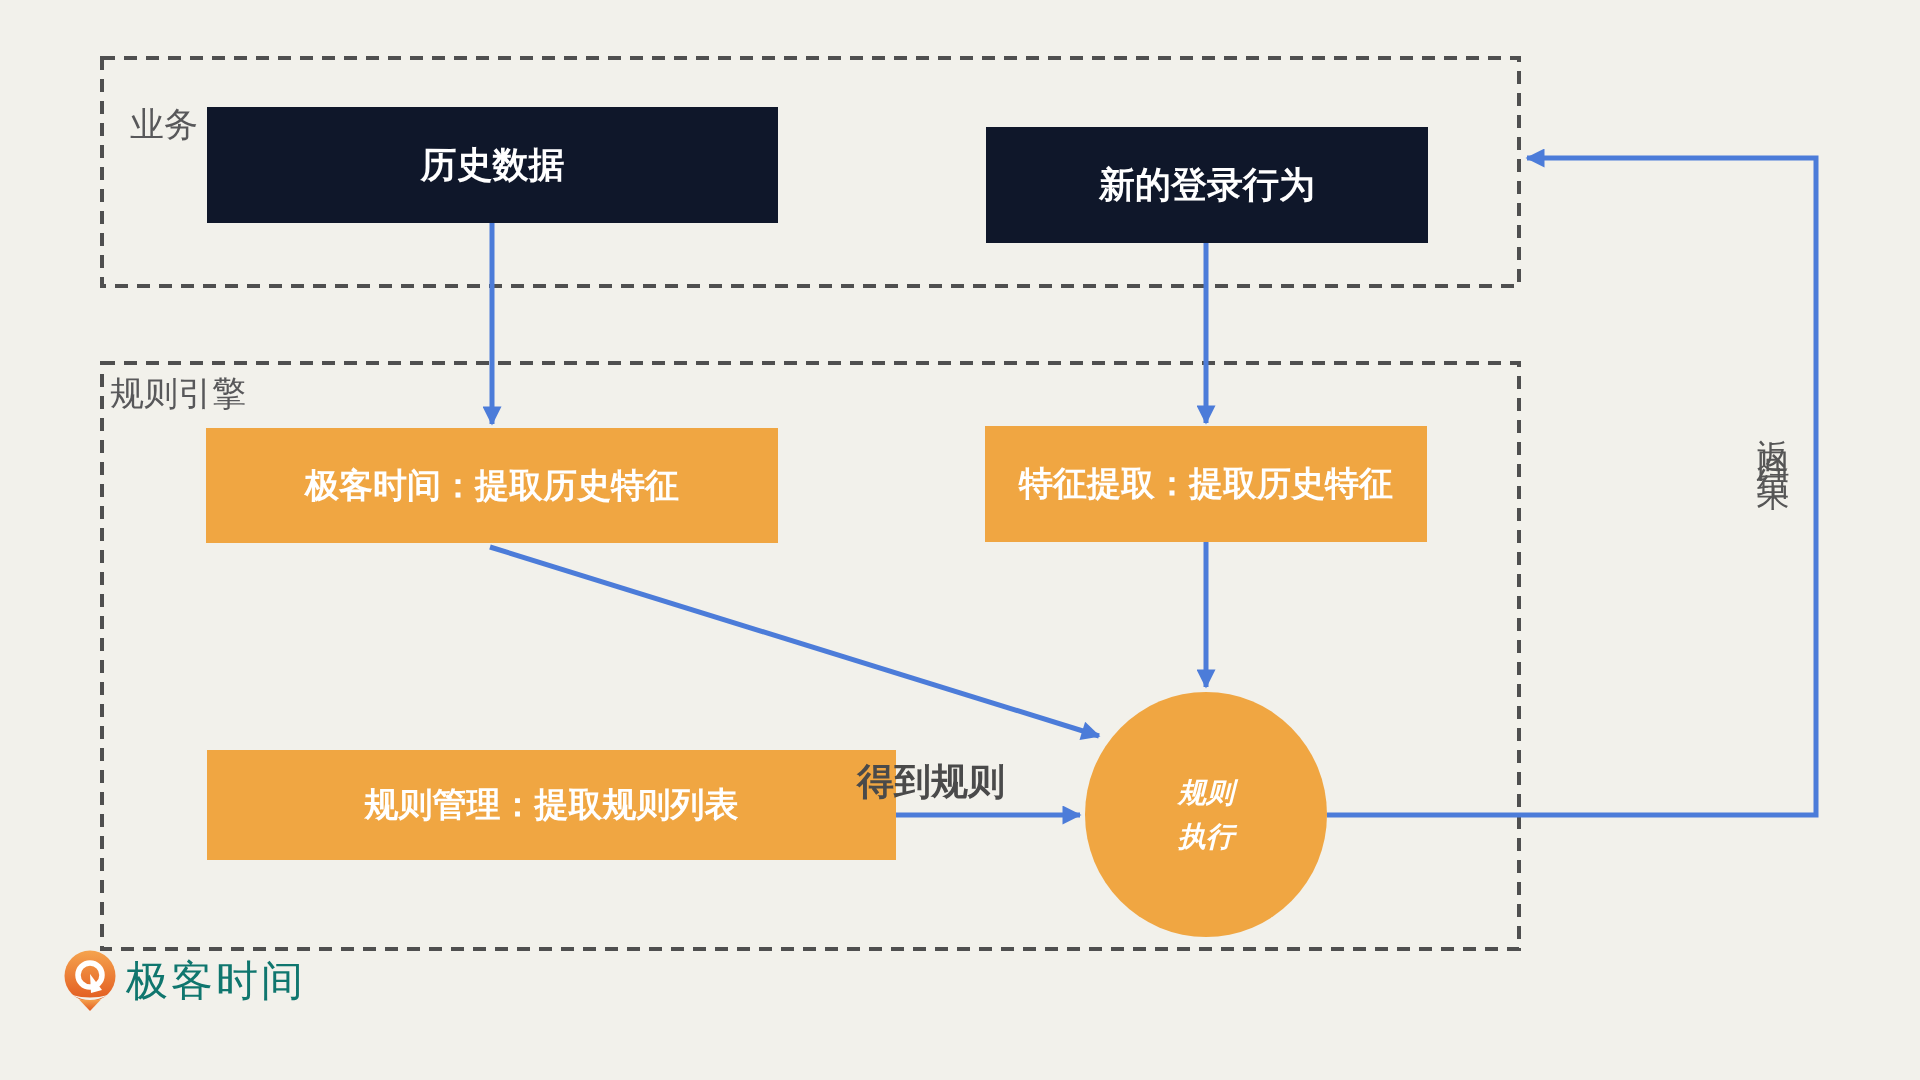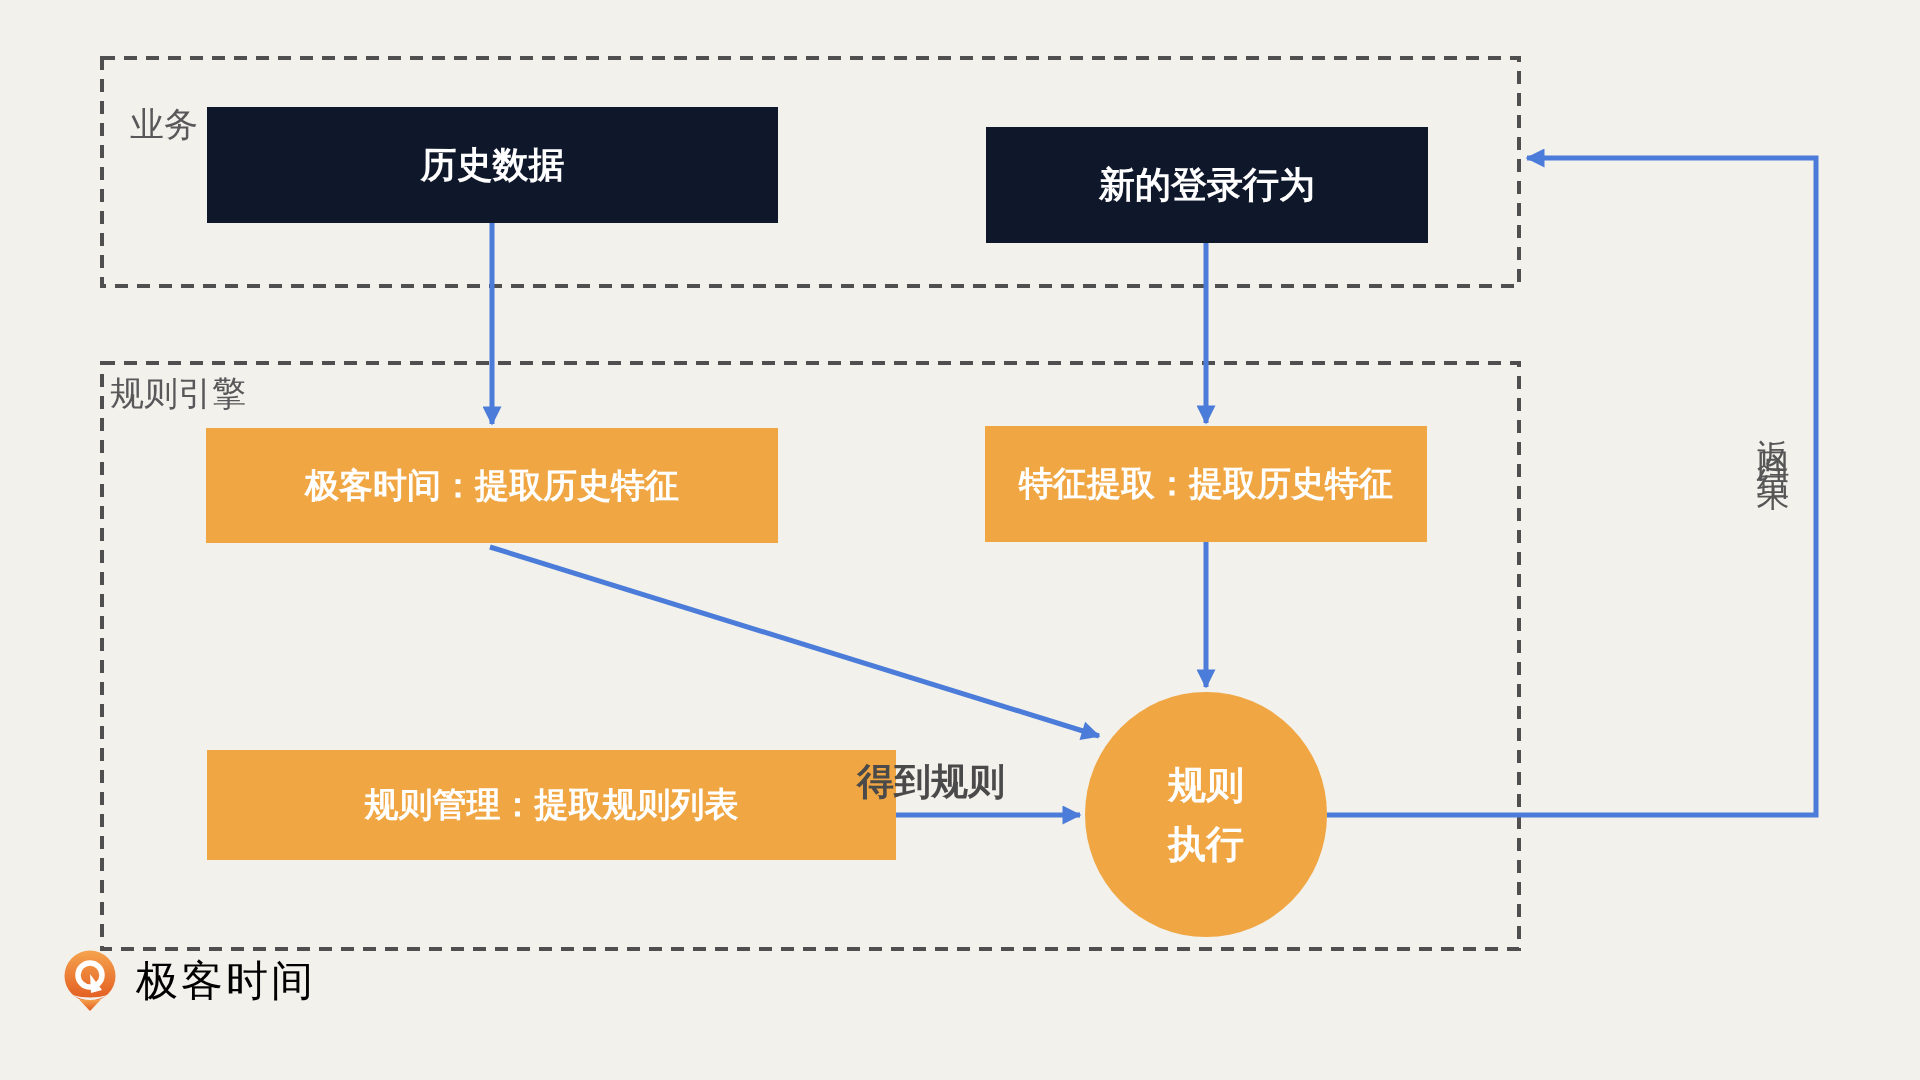--- a/index.html
+++ b/index.html
@@ -34,23 +34,24 @@
     color: #FFFFFF;
     font-weight: 700;
     text-align: center;
     white-space: nowrap;
   }
   .node.blue   { background: #0f172a; font-size: 36px; }
   .node.orange { background: #F0A642; font-size: 34px; }
   .node.circle {
     background: #F0A642;
     border-radius: 50%;
-    font-size: 38px;
+    font-size: 28px;
     line-height: 1.55;
     white-space: pre-line;
+    font-style: italic;
   }
   .edge-label {
     position: absolute;
     font-size: 37px;
     font-weight: 600;
     color: #4A4A4A;
     text-align: center;
     white-space: nowrap;
   }
   .vertical-label {
@@ -62,24 +63,24 @@
     color: #565656;
     letter-spacing: 14px;
   }
   .logo {
     position: absolute;
     left: 64px; top: 950px;
     display: flex;
     align-items: center;
   }
   .logo-text {
-    margin-left: 20px;
+    margin-left: 10px;
     font-size: 42px;
     font-weight: 500;
-    color: #000000;
+    color: #0f766e;
     letter-spacing: 3px;
     white-space: nowrap;
   }
 </style>
 </head>
 <body>
 
 <div class="canvas">
 
   <svg class="overlay" width="1920" height="1080" viewBox="0 0 1920 1080">

